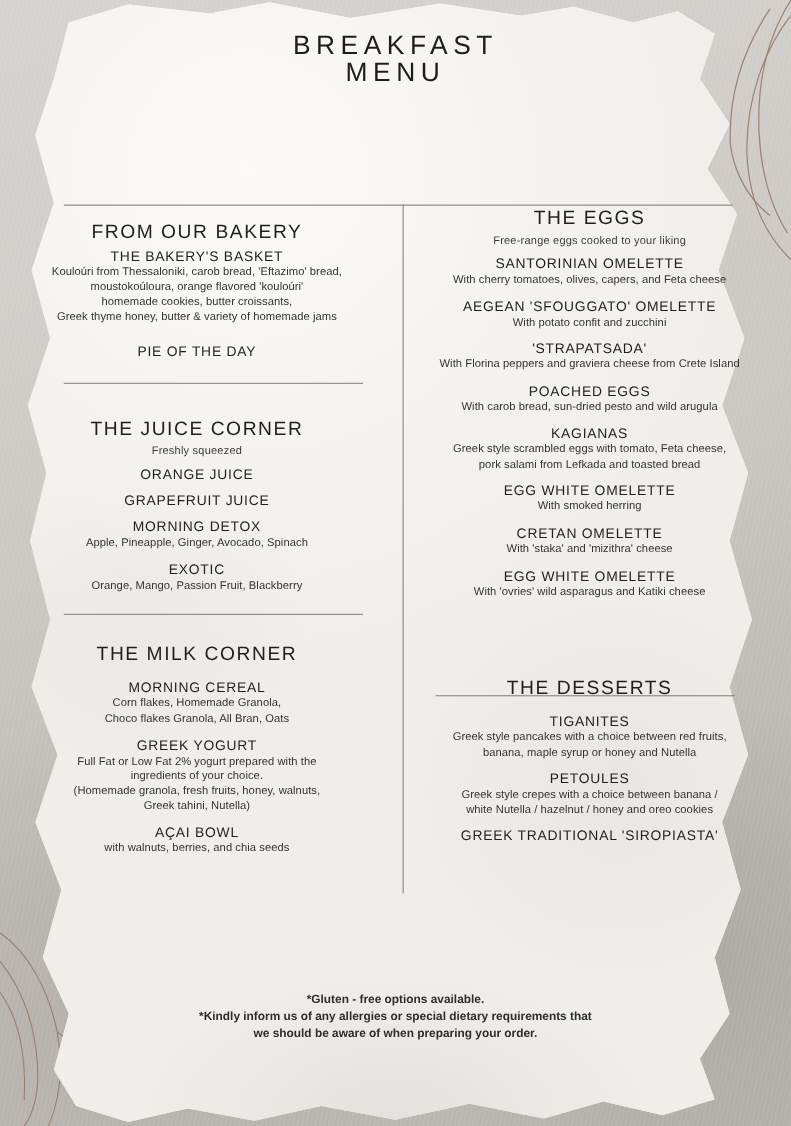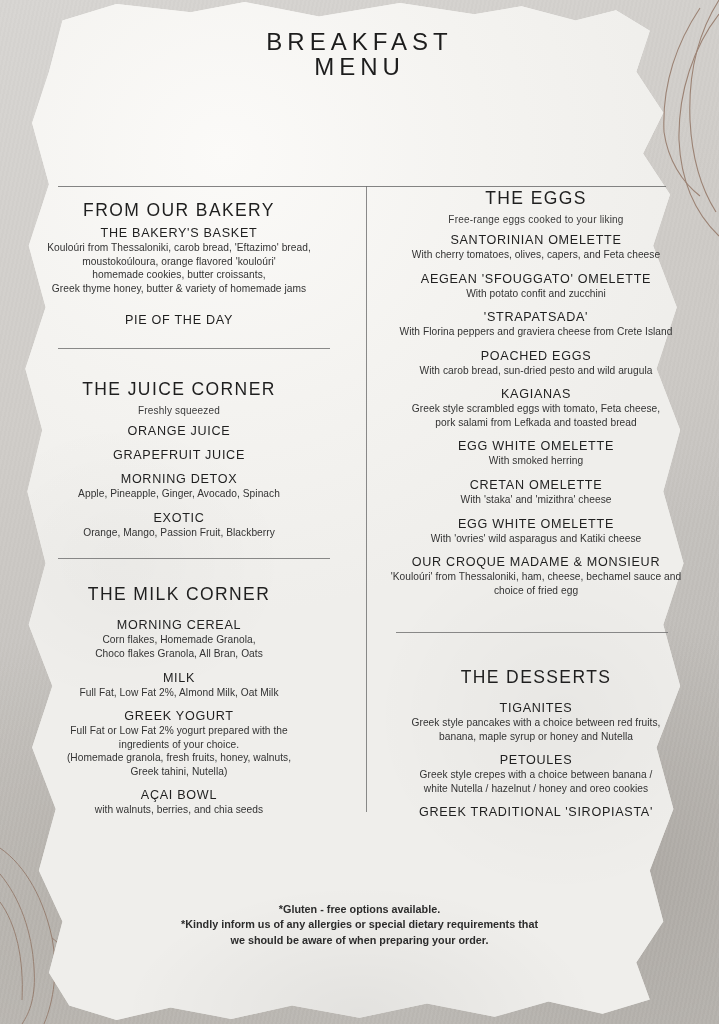--- a/index.html
+++ b/index.html
@@ -279,24 +279,20 @@
     <div style="height:35px"></div>
 
     <h2 class="sec-title">THE MILK CORNER</h2>
     <div class="gap-sm"></div>
     <div class="item">
       <p class="item-name">MORNING CEREAL</p>
       <p class="item-desc" style="white-space: pre-line;">Corn flakes, Homemade Granola,
 Choco flakes Granola, All Bran, Oats</p>
     </div>
     <div class="item">
-      <p class="item-name">MILK</p>
-      <p class="item-desc" style="white-space: pre-line;">Full Fat, Low Fat 2%, Almond Milk, Oat Milk</p>
-    </div>
-    <div class="item">
       <p class="item-name">GREEK YOGURT</p>
       <p class="item-desc" style="white-space: pre-line;">Full Fat or Low Fat 2% yogurt prepared with the
 ingredients of your choice.
 (Homemade granola,  fresh fruits, honey, walnuts,
 Greek tahini, Nutella)</p>
     </div>
     <div class="item">
       <p class="item-name">AÇAI BOWL</p>
       <p class="item-desc" style="white-space: pre-line;">with walnuts, berries, and chia seeds</p>
     </div>
@@ -333,25 +329,20 @@
       <p class="item-desc" style="white-space: pre-line;">With smoked herring</p>
     </div>
     <div class="item">
       <p class="item-name">CRETAN OMELETTE</p>
       <p class="item-desc" style="white-space: pre-line;">With 'staka' and 'mizithra' cheese</p>
     </div>
     <div class="item">
       <p class="item-name">EGG WHITE OMELETTE</p>
       <p class="item-desc" style="white-space: pre-line;">With 'ovries' wild asparagus and Katiki cheese</p>
     </div>
-    <div class="item">
-      <p class="item-name">OUR CROQUE MADAME &amp; MONSIEUR</p>
-      <p class="item-desc" style="white-space: pre-line;">'Kouloúri' from Thessaloniki, ham, cheese, bechamel sauce and
-choice of fried egg</p>
-    </div>
 
     <div style="height:60px"></div>
 
     <h2 class="sec-title">THE DESSERTS</h2>
     <div class="gap-sm"></div>
     <div class="item">
       <p class="item-name">TIGANITES</p>
       <p class="item-desc" style="white-space: pre-line;">Greek style pancakes with a choice between red fruits,
 banana, maple syrup or honey and Nutella</p>
     </div>

